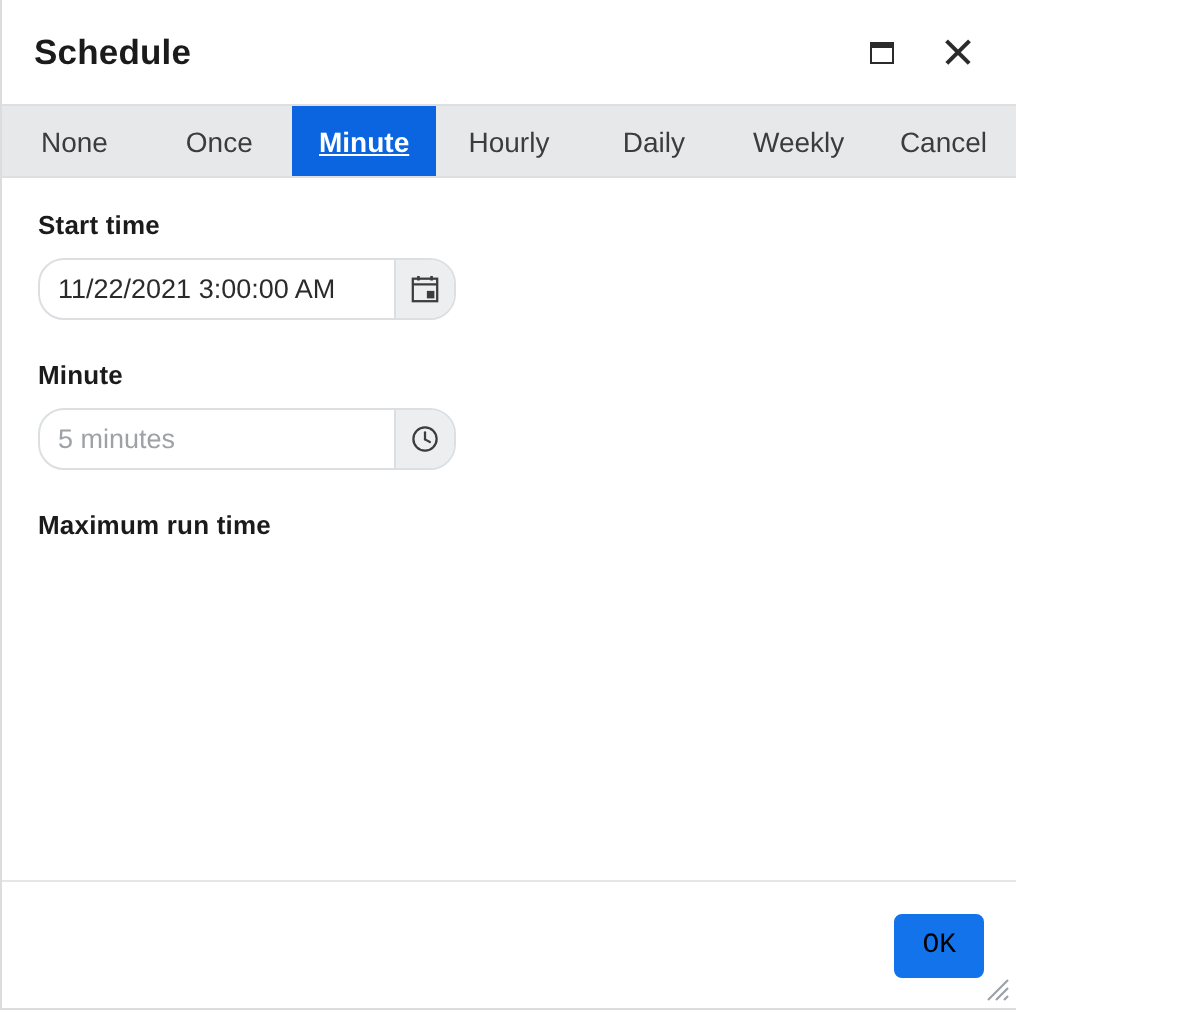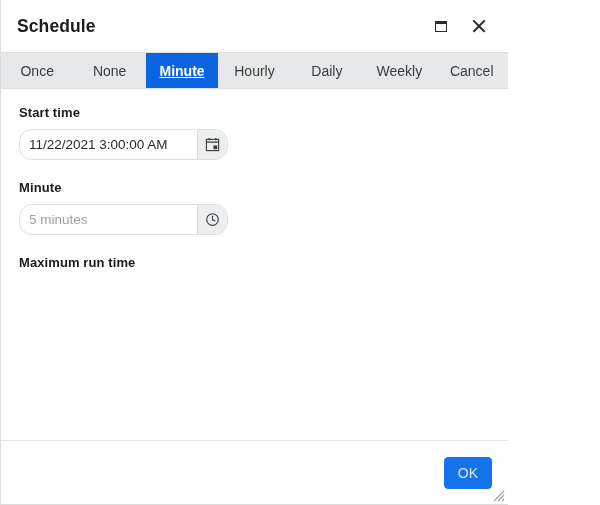--- a/index.html
+++ b/index.html
@@ -192,22 +192,23 @@
     cursor: pointer;
     padding: 0 13px;
     display: inline-flex;
     align-items: center;
     justify-content: center;
     line-height: 1;
   }
   .btn-primary {
     background: #1570ef;
     background: #1273eb;
-    color: #e5e5e5;
+    color: #000000;
     border-color: #1273eb;
+    font-family: Liberation Mono, monospace;
   }
   .btn-secondary {
     background: #e6e8ea;
     color: #2b2b2b;
     border-color: #e6e8ea;
   }
 
   .resize-grip {
     position: absolute;
     right: 3px;
@@ -228,22 +229,22 @@
       <button class="win-btn">
         <span class="icon-maximize"></span>
       </button>
       <button class="win-btn">
         <span class="icon-close"></span>
       </button>
     </div>
   </div>
 
   <div class="tabstrip">
+    <div class="tab">None</div>
     <div class="tab">Once</div>
-    <div class="tab">None</div>
     <div class="tab active">Minute</div>
     <div class="tab">Hourly</div>
     <div class="tab">Daily</div>
     <div class="tab">Weekly</div>
     <div class="tab">Cancel</div>
   </div>
 
   <div class="dialog-body">
 
     <div class="field-group">

